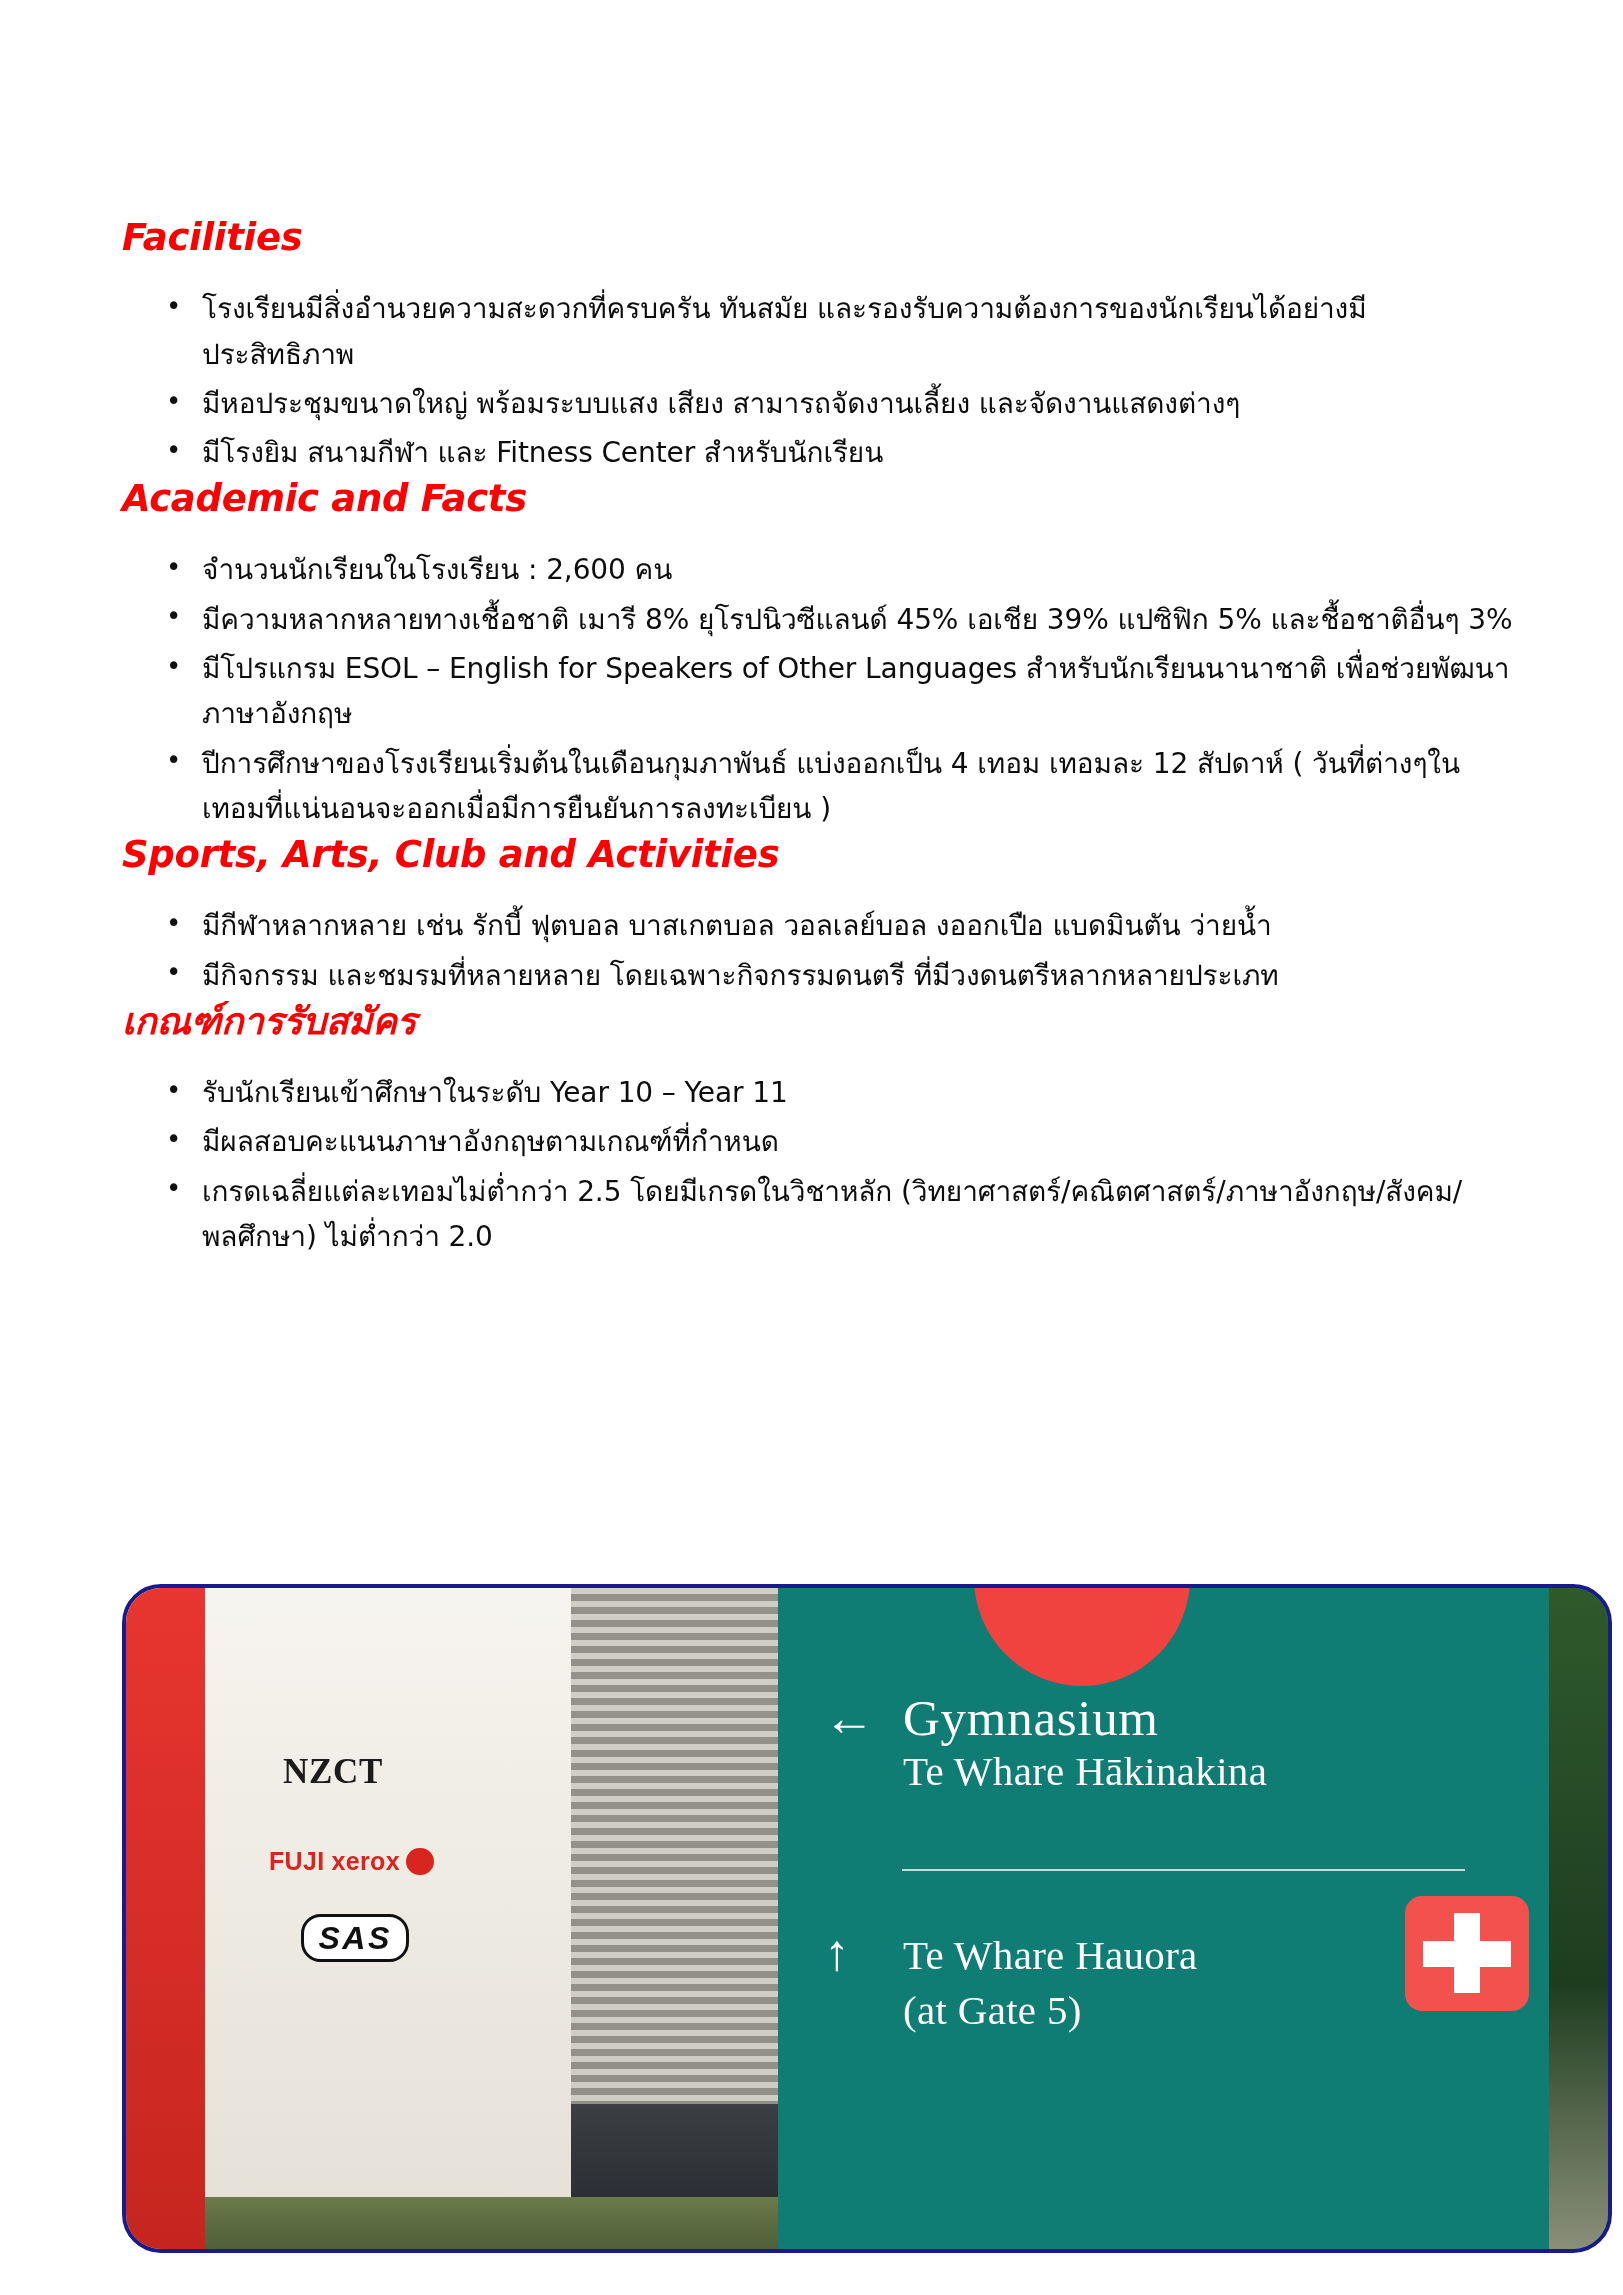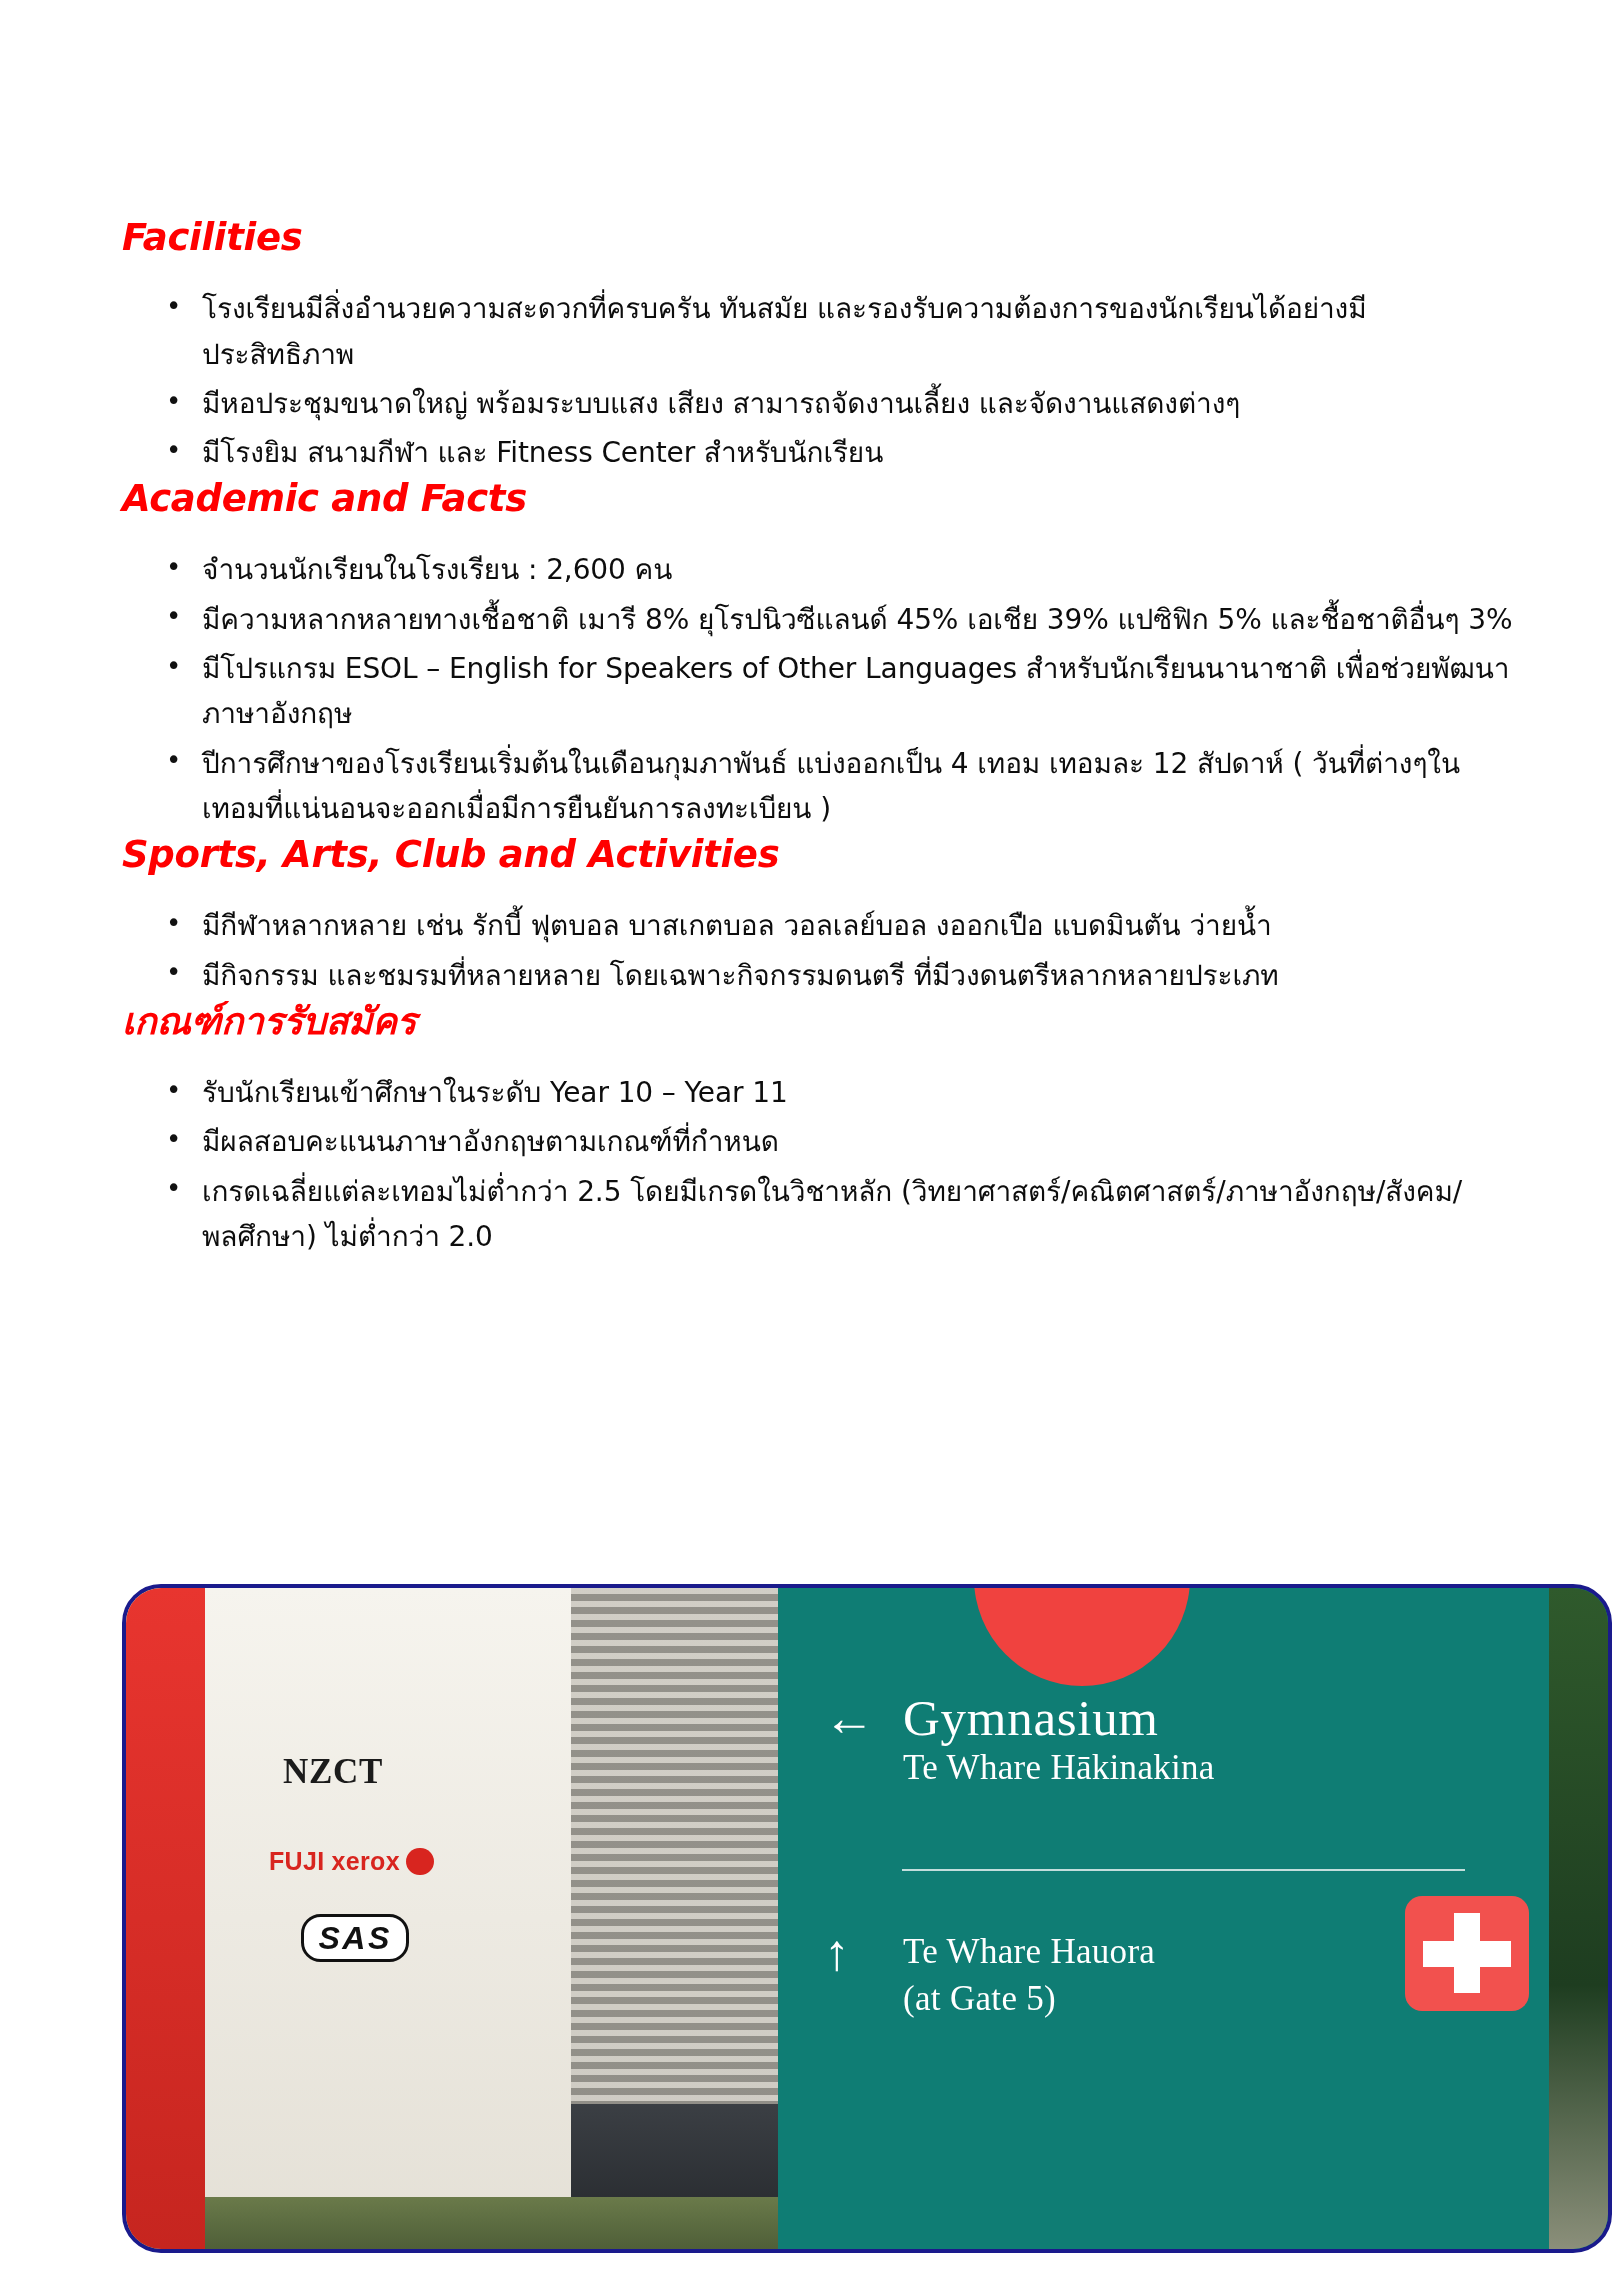--- a/index.html
+++ b/index.html
@@ -217,21 +217,21 @@
     color: #fff;
   }
   .sign-main {
     margin-left: 79px;
     font-size: 51px;
     line-height: 1;
     letter-spacing: 0.7px;
   }
   .sign-sub {
     margin-left: 79px;
-    font-size: 35px;
+    font-size: 41px;
     line-height: 1.35;
     letter-spacing: 0.3px;
   }
   .divider {
     position: absolute;
     left: 124px;
     top: 281px;
     width: 563px;
     height: 2px;
     background: rgba(255,255,255,.75);

